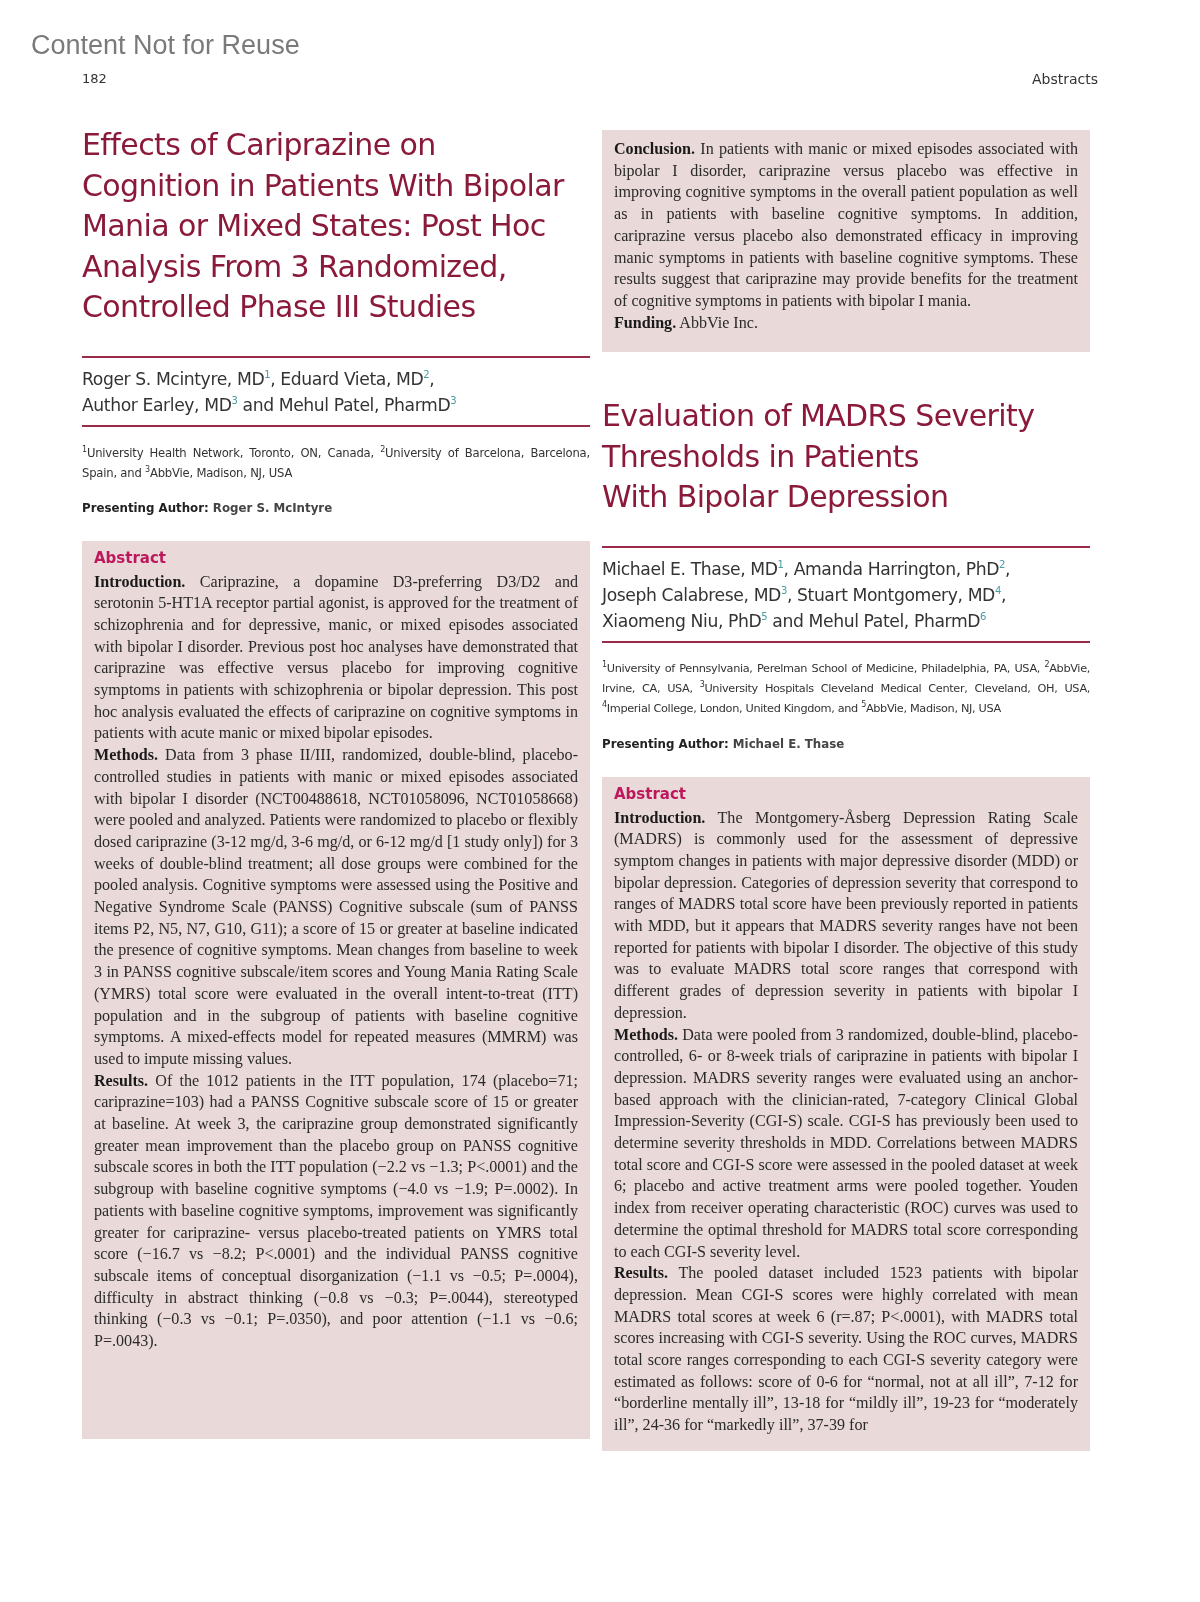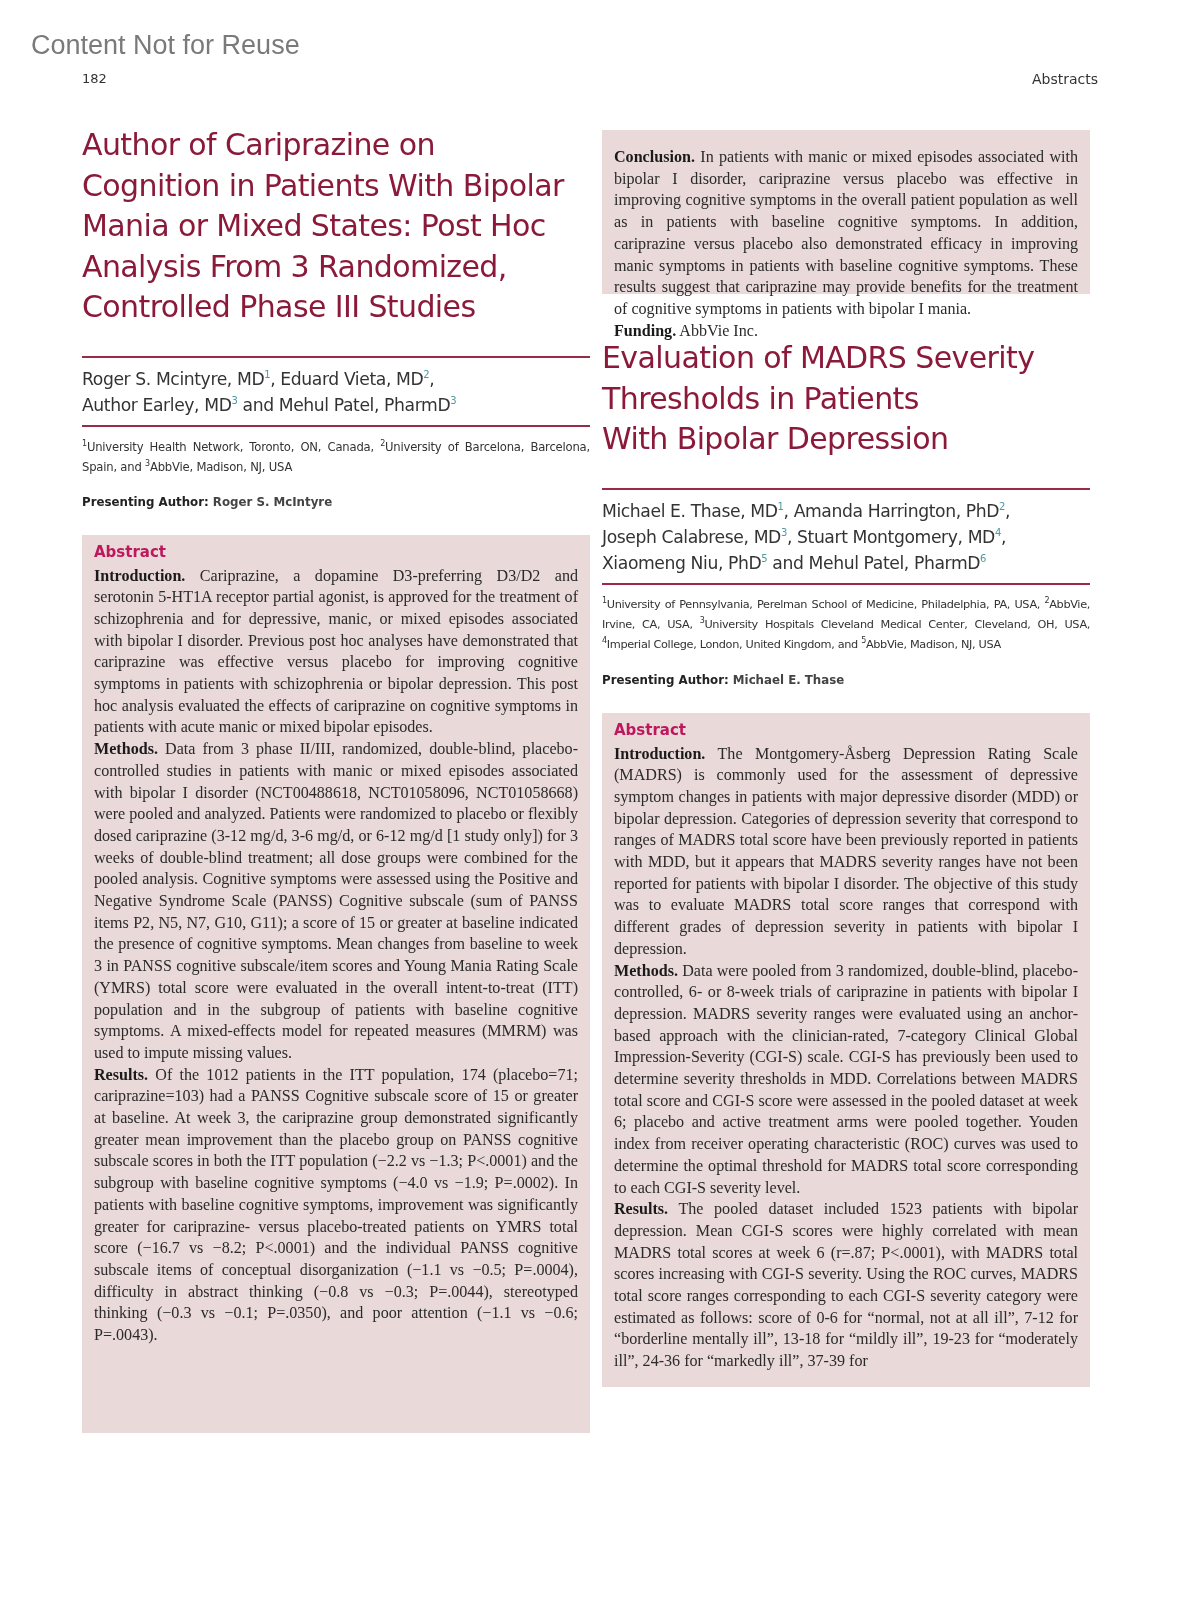--- a/index.html
+++ b/index.html
@@ -14,39 +14,39 @@
 
     .title { color: #8b1a3a; font-family: "DejaVu Sans", sans-serif; font-weight: normal; font-size: 30px; line-height: 40.5px; margin: 0; letter-spacing: -0.6px; }
     .title span { display: block; white-space: nowrap; }
 
     .rule { height: 0; border-top: 2px solid #9b2a48; }
     .authors { font-size: 17.2px; line-height: 26px; color: #333; padding: 8px 0 7px 0; letter-spacing: -0.4px; }
     .authors span.line { display: block; white-space: nowrap; }
     sup.aff { color: #4a9aa3; font-size: 10px; vertical-align: super; line-height: 0; }
     sup.affdark { font-size: 8px; vertical-align: super; line-height: 0; color: #333; }
 
-    .affil { font-size: 11.6px; line-height: 20px; color: #333; margin-top: 10px; text-align: justify; letter-spacing: -0.2px; }
+    .affil { font-size: 11.6px; line-height: 20px; color: #333; margin-top: 16px; text-align: justify; letter-spacing: -0.2px; }
     .presenting { font-size: 11.8px; color: #444; margin-top: 18px; font-weight: bold; }
     .presenting b { color: #222; }
 
     .abstract-box { background: #ead9d9; padding: 8px 12px 12px 12px; }
     .abstract-box .abs-heading { font-family: "DejaVu Sans", sans-serif; font-weight: bold; font-size: 15px; color: #be185d; margin-bottom: 4px; }
     .abstract-box p { margin: 0; font-family: "Liberation Serif", serif; font-size: 16.1px; line-height: 21.7px; color: #2a2a2a; text-align: justify; hyphens: manual; }
     .abstract-box p b { color: #1a1a1a; }
   </style>
 </head>
 <body>
 
 <div class="watermark">Content Not for Reuse</div>
 <div class="page-num">182</div>
 <div class="running-head">Abstracts</div>
 
 <div class="col col-left">
   <h1 class="title">
-    <span>Author of Cariprazine on</span>
+    <span>Effects of Cariprazine on</span>
     <span>Cognition in Patients With Bipolar</span>
     <span>Mania or Mixed States: Post Hoc</span>
     <span>Analysis From 3 Randomized,</span>
     <span>Controlled Phase III Studies</span>
   </h1>
 
   <div class="rule" style="margin-top:28px;"></div>
   <div class="authors">
     <span class="line">
       <span>Roger S. Mcintyre, MD</span><sup class="aff">1</sup><span>, </span><span>Eduard Vieta, MD</span><sup class="aff">2</sup><span>,</span>
@@ -68,21 +68,21 @@
 
   <div class="abstract-box" style="margin-top:26px; height:898px; box-sizing:border-box;">
     <div class="abs-heading">Abstract</div>
     <p><b>Introduction.</b> <span>Cariprazine, a dopamine D3-preferring D3/D2 and serotonin 5-HT1A receptor partial agonist, is approved for the treatment of schizophrenia and for depressive, manic, or mixed episodes associated with bipolar I disorder. Previous post hoc analyses have demonstrated that cariprazine was effective versus placebo for improving cognitive symptoms in patients with schizophrenia or bipolar depression. This post hoc analysis evaluated the effects of cariprazine on cognitive symptoms in patients with acute manic or mixed bipolar episodes.</span></p>
     <p><b>Methods.</b> <span>Data from 3 phase II/III, randomized, double-blind, placebo-controlled studies in patients with manic or mixed episodes associated with bipolar I disorder (NCT00488618, NCT01058096, NCT01058668) were pooled and analyzed. Patients were randomized to placebo or flexibly dosed cariprazine (3-12 mg/d, 3-6 mg/d, or 6-12 mg/d [1 study only]) for 3 weeks of double-blind treatment; all dose groups were combined for the pooled analysis. Cognitive symptoms were assessed using the Positive and Negative Syndrome Scale (PANSS) Cognitive subscale (sum of PANSS items P2, N5, N7, G10, G11); a score of 15 or greater at baseline indicated the presence of cognitive symptoms. Mean changes from baseline to week 3 in PANSS cognitive subscale/item scores and Young Mania Rating Scale (YMRS) total score were evaluated in the overall intent-to-treat (ITT) population and in the subgroup of patients with baseline cognitive symptoms. A mixed-effects model for repeated measures (MMRM) was used to impute missing values.</span></p>
     <p><b>Results.</b> <span>Of the 1012 patients in the ITT population, 174 (placebo=71; cariprazine=103) had a PANSS Cognitive subscale score of 15 or greater at baseline. At week 3, the cariprazine group demonstrated significantly greater mean improvement than the placebo group on PANSS cognitive subscale scores in both the ITT population (−2.2 vs −1.3; P&lt;.0001) and the subgroup with baseline cognitive symptoms (−4.0 vs −1.9; P=.0002). In patients with baseline cognitive symptoms, improvement was significantly greater for cariprazine- versus placebo-treated patients on YMRS total score (−16.7 vs −8.2; P&lt;.0001) and the individual PANSS cognitive subscale items of conceptual disorganization (−1.1 vs −0.5; P=.0004), difficulty in abstract thinking (−0.8 vs −0.3; P=.0044), stereotyped thinking (−0.3 vs −0.1; P=.0350), and poor attention (−1.1 vs −0.6; P=.0043).</span></p>
   </div>
 </div>
 
 <div class="col col-right" style="left:602px; width:488px;">
-  <div class="abstract-box" style="height:164px; box-sizing:border-box; padding-top:16px;">
+  <div class="abstract-box" style="height:222px; box-sizing:border-box; padding-top:8px;">
     <p><b>Conclusion.</b> <span>In patients with manic or mixed episodes associated with bipolar I disorder, cariprazine versus placebo was effective in improving cognitive symptoms in the overall patient population as well as in patients with baseline cognitive symptoms. In addition, cariprazine versus placebo also demonstrated efficacy in improving manic symptoms in patients with baseline cognitive symptoms. These results suggest that cariprazine may provide benefits for the treatment of cognitive symptoms in patients with bipolar I mania.</span></p>
     <p><b>Funding.</b> <span>AbbVie Inc.</span></p>
   </div>
 
   <h1 class="title" style="margin-top:44px;">
     <span>Evaluation of MADRS Severity</span>
     <span>Thresholds in Patients</span>
     <span>With Bipolar Depression</span>
   </h1>
 

